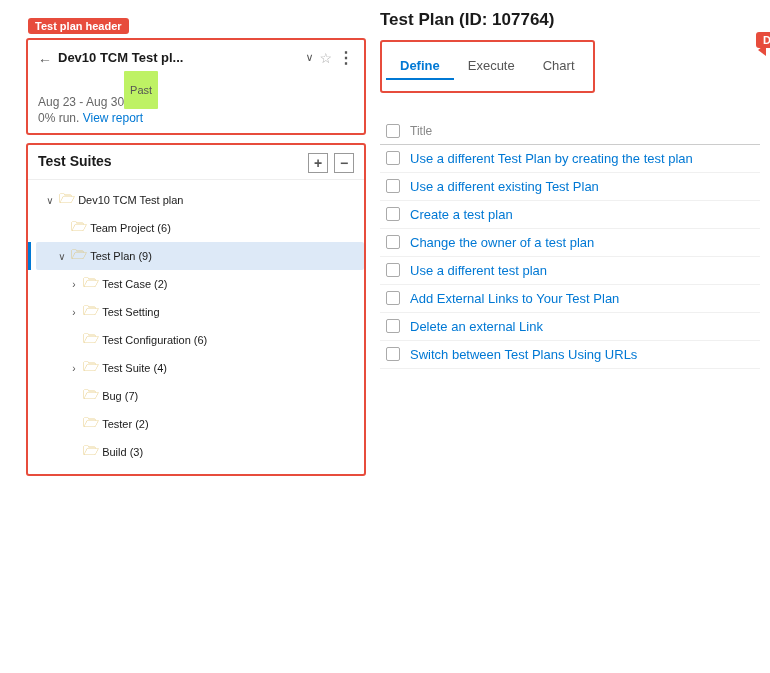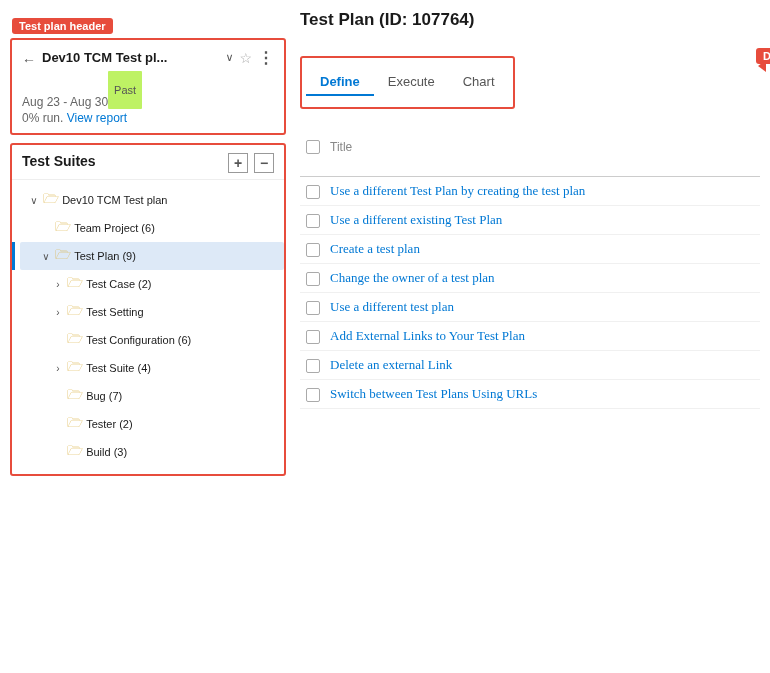--- a/index.html
+++ b/index.html
@@ -18,24 +18,25 @@
       display: flex;
       flex-direction: row;
       width: 770px;
       height: 673px;
       padding: 10px;
       gap: 10px;
     }
 
     
     .left-panel {
-      width: 276px;
+      width: 340px;
       display: flex;
       flex-direction: column;
       gap: 8px;
+      margin-left: 16px;
     }
 
     
     .test-plan-header-box {
       border: 2px solid #e74c3c;
       border-radius: 3px;
       padding: 8px 10px;
       position: relative;
     }
 
@@ -218,21 +219,21 @@
       flex: 1;
       display: flex;
       flex-direction: column;
       padding-left: 4px;
     }
 
     .plan-id-title {
       font-size: 17px;
       font-weight: 700;
       color: #1a1a1a;
-      margin-bottom: 26px;
+      margin-bottom: 10px;
     }
 
     
     .tabs-box {
       border: 2px solid #e74c3c;
       border-radius: 3px;
       display: inline-flex;
       gap: 0;
       margin-bottom: 14px;
       position: relative;
@@ -258,25 +259,24 @@
     
     .section-title {
       font-size: 15px;
       font-weight: 600;
       color: #1a1a1a;
       margin-bottom: 8px;
     }
 
     .case-row {
       display: flex;
-      align-items: flex-end;
+      align-items: flex-start;
       padding: 6px 6px;
       border-bottom: 1px solid #f0f0f0;
       cursor: pointer;
-      font-family: Liberation Serif, serif;
     }
 
     .case-checkbox {
       width: 14px;
       height: 14px;
       border: 1px solid #aaa;
       margin-right: 10px;
       flex-shrink: 0;
       background: #fff;
       border-radius: 2px;
@@ -285,21 +285,21 @@
     .case-link {
       color: #0078d4;
       font-size: 13px;
       text-decoration: none;
       cursor: pointer;
     }
 
     .header-checkbox-row {
       display: flex;
       align-items: center;
-      padding: 3px 6px 22px 6px;
+      padding: 3px 6px 6px 6px;
       border-bottom: 1px solid #ccc;
       color: #888;
       font-size: 12px;
       gap: 10px;
     }
 
     .header-cb {
       width: 14px;
       height: 14px;
       border: 1px solid #aaa;

